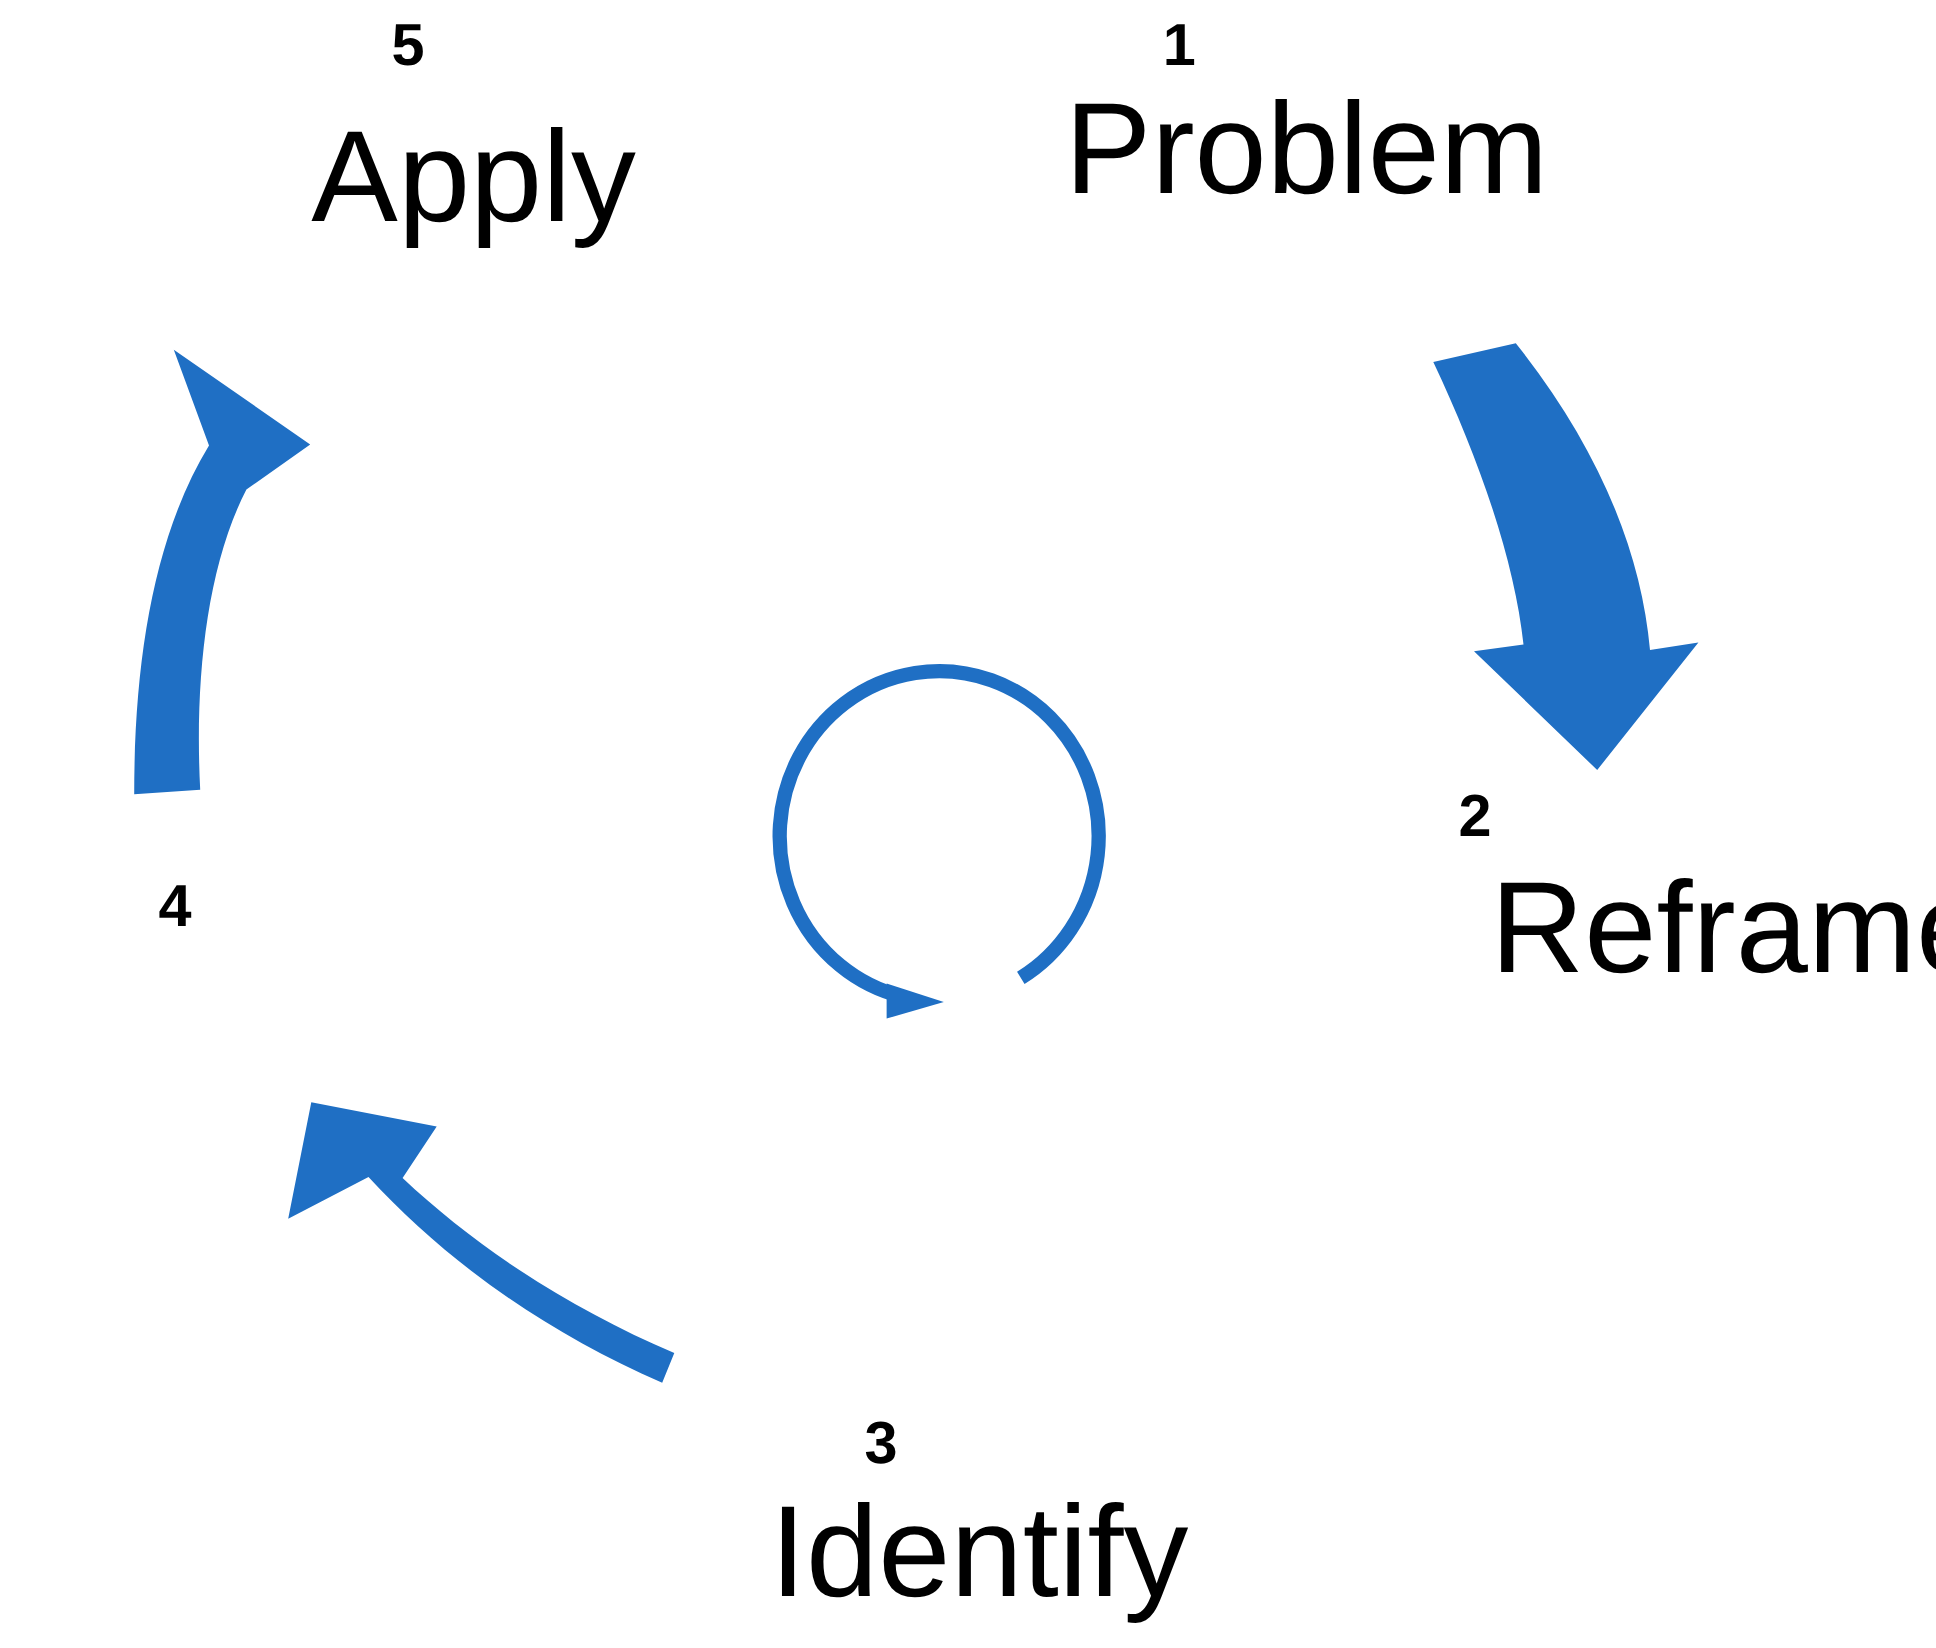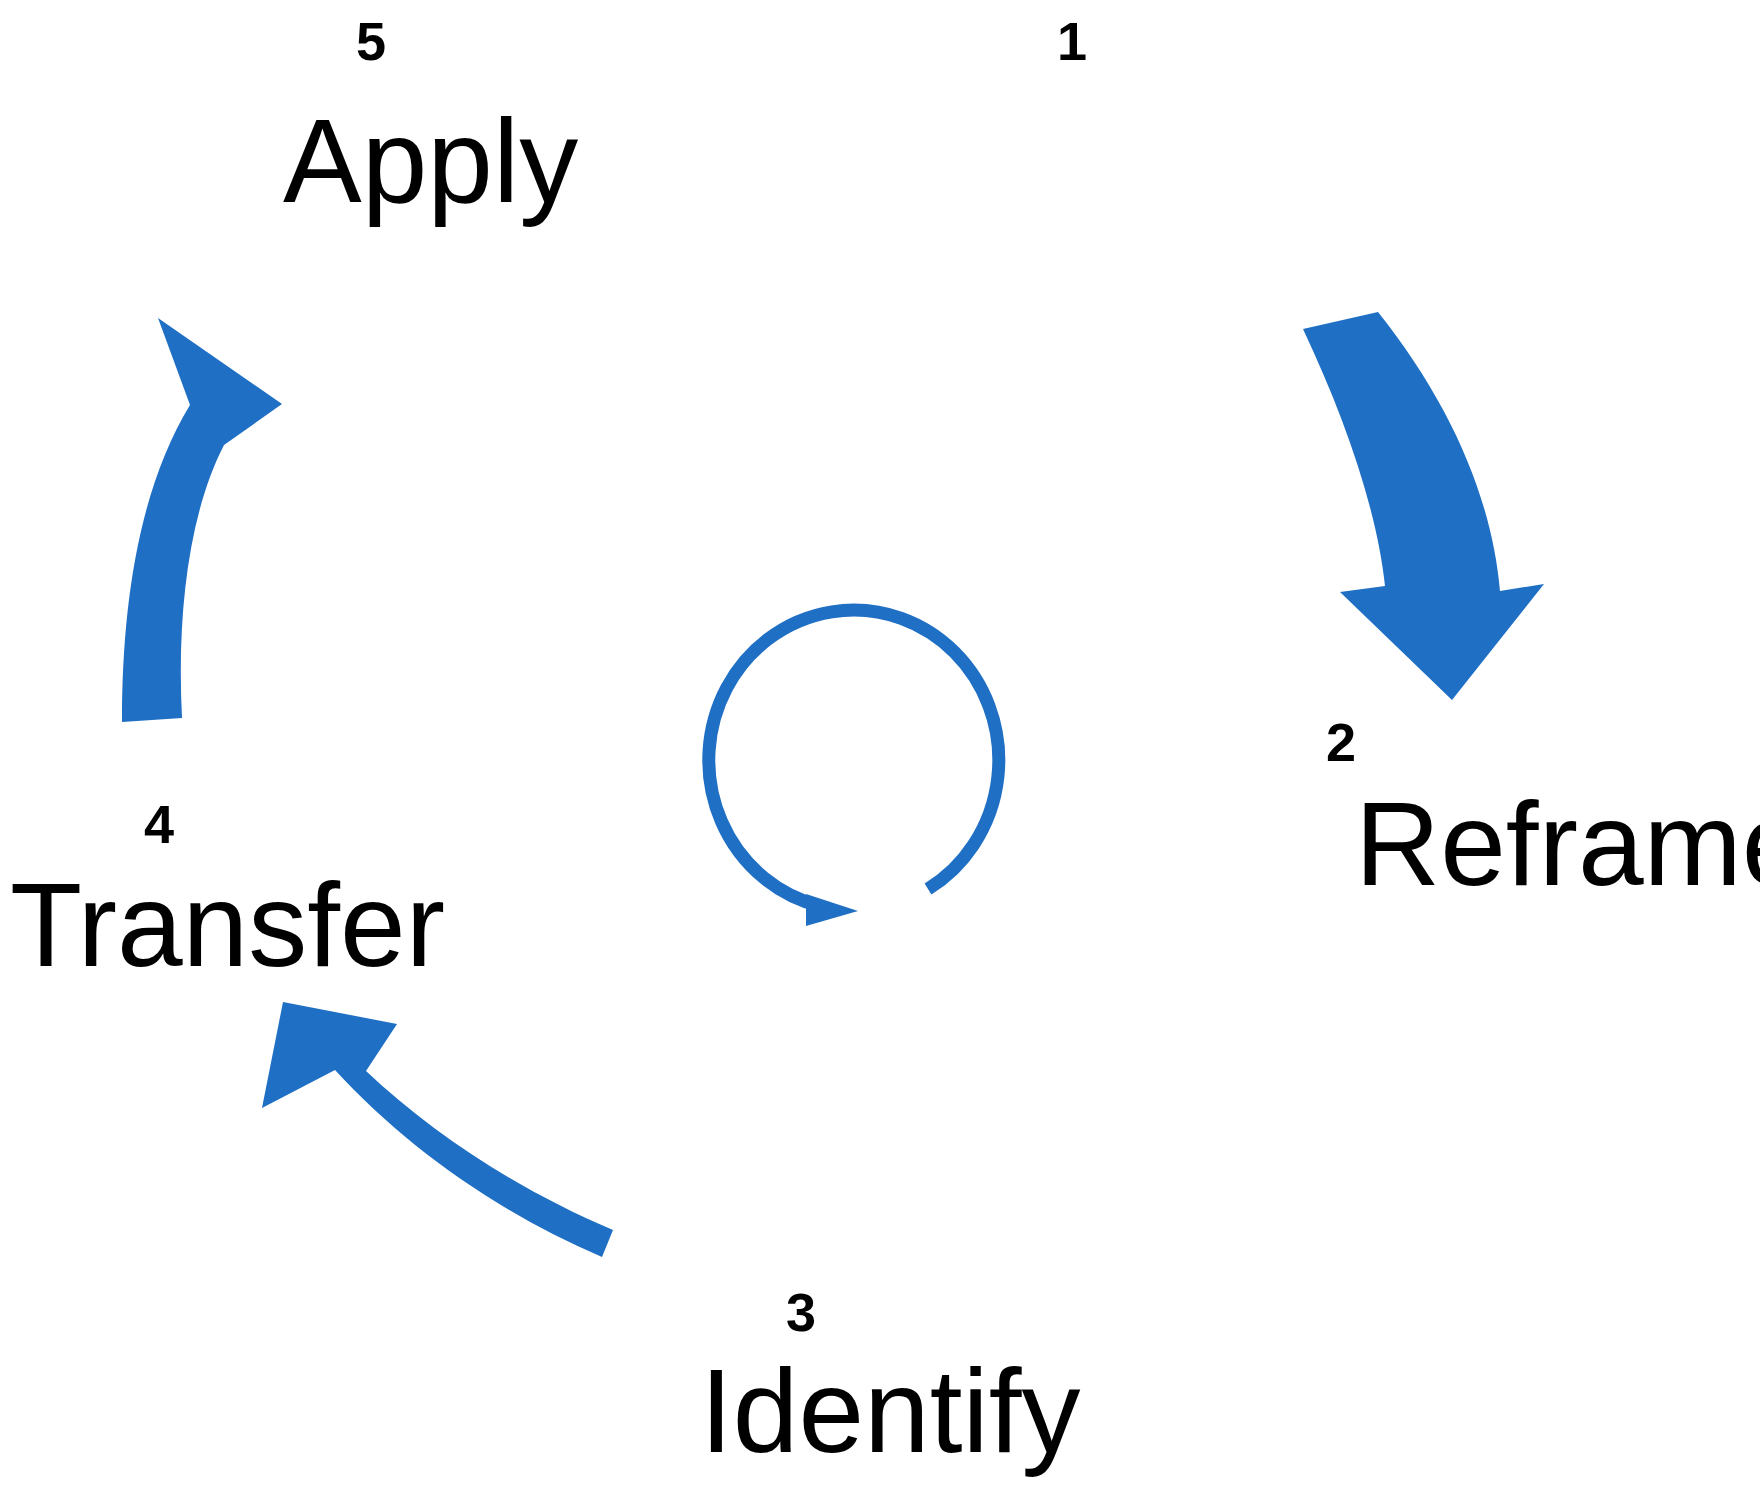--- a/index.html
+++ b/index.html
@@ -107,23 +107,23 @@
                C 434 1135 519 1190 613 1230
                Z" fill="#1F6FC4"></path>
     </g>
 
   </svg>
 
   <div class="stage-number" id="num-apply">5</div>
   <div class="stage-label" id="label-apply">Apply</div>
 
   <div class="stage-number" id="num-problem">1</div>
+  <div class="stage-label" id="label-problem">Problem</div>
 
   <div class="stage-number" id="num-reframe">2</div>
   <div class="stage-label" id="label-reframe">Reframe</div>
 
   <div class="stage-number" id="num-identify">3</div>
   <div class="stage-label" id="label-identify">Identify</div>
 
   <div class="stage-number" id="num-transfer">4</div>
-  <div class="stage-label" id="label-transfer">Transfer</div>
 
 </div>
 
 </body></html>

